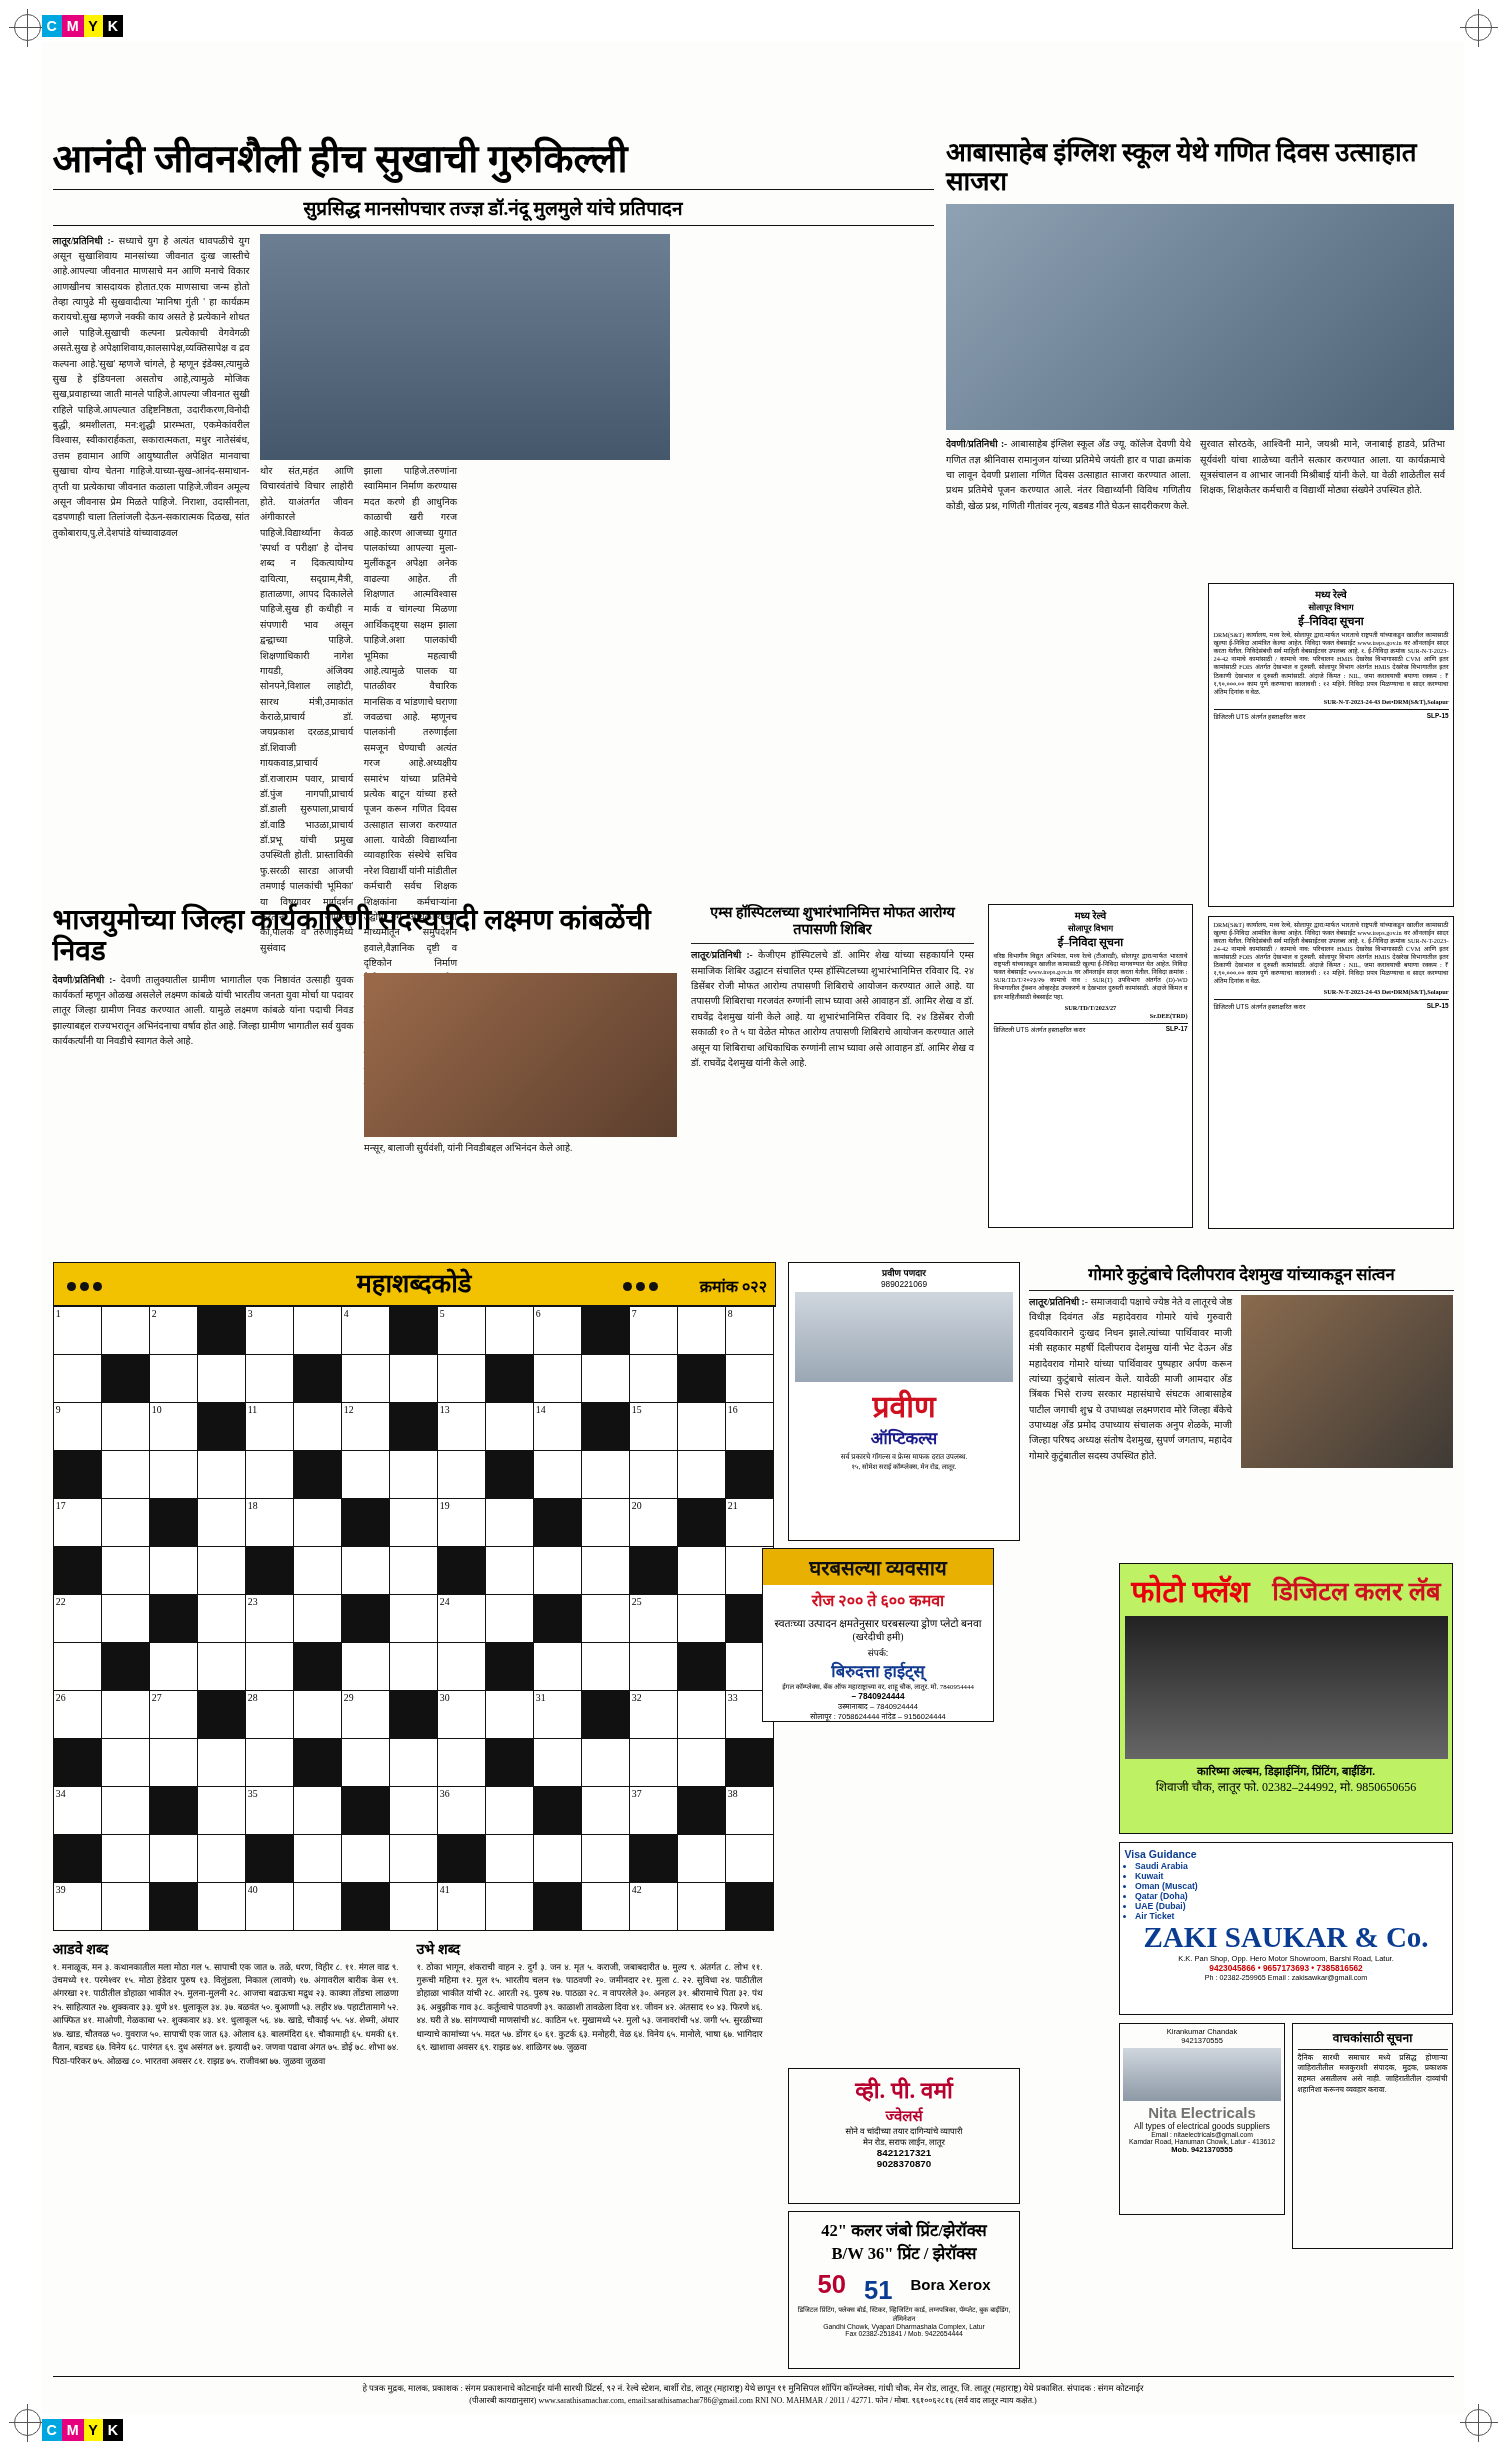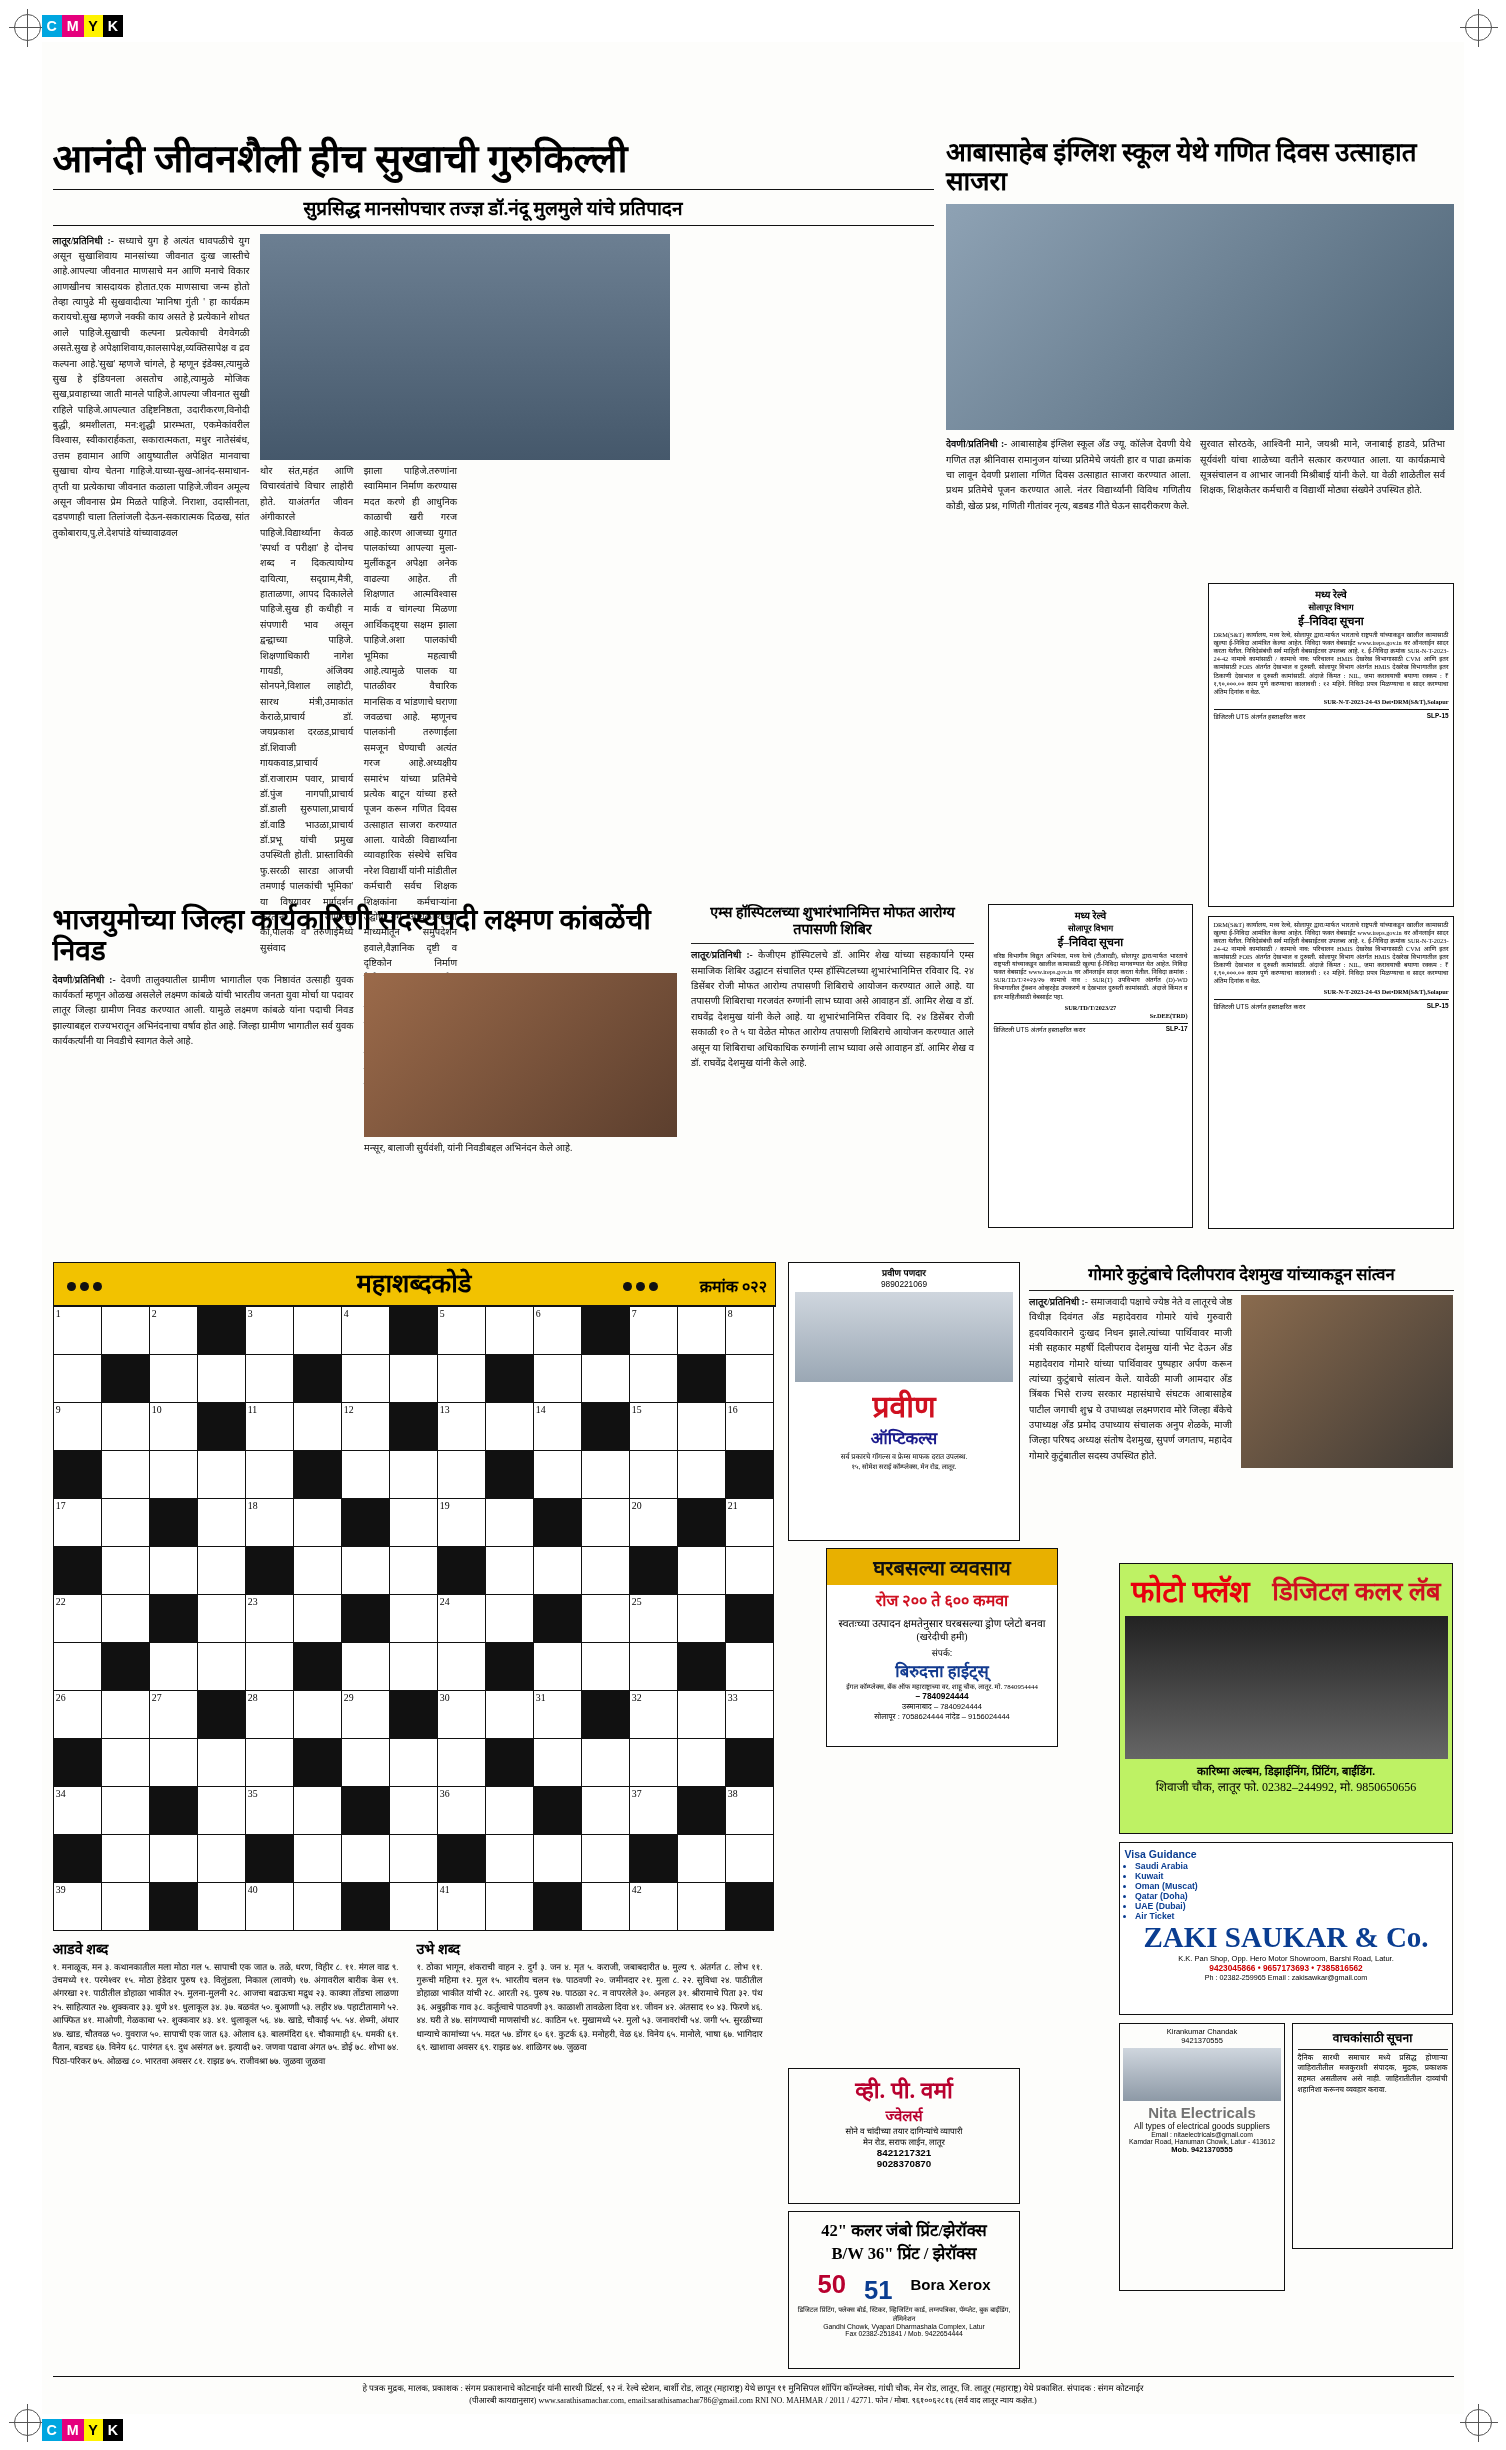--- a/index.html
+++ b/index.html
@@ -535,21 +535,21 @@
         <p class="col-text" style="margin:0;width:203px;">
           <span class="byline">लातूर/प्रतिनिधी :-</span>
           <span>समाजवादी पक्षाचे ज्येष्ठ नेते व लातूरचे जेष्ठ विधीज्ञ दिवंगत अँड महादेवराव गोमारे यांचे गुरुवारी हृदयविकाराने दुःखद निधन झाले.त्यांच्या पार्थिवावर माजी मंत्री सहकार महर्षी दिलीपराव देशमुख यांनी भेट देऊन अँड महादेवराव गोमारे यांच्या पार्थिवावर पुष्पहार अर्पण करून त्यांच्या कुटुंबाचे सांत्वन केले. यावेळी माजी आमदार अँड त्रिंबक भिसे राज्य सरकार महासंघाचे संघटक आबासाहेब पाटील जगाची शुभ्र ये उपाध्यक्ष लक्ष्मणराव मोरे जिल्हा बँकेचे उपाध्यक्ष अँड प्रमोद उपाध्याय संचालक अनुप शेळके, माजी जिल्हा परिषद अध्यक्ष संतोष देशमुख, सुपर्ण जगताप, महादेव गोमारे कुटुंबातील सदस्य उपस्थित होते.</span>
         </p>
         <div style="width:212px;">
           <div class="photo" style="width:212px;height:173px;background:linear-gradient(135deg,#8a6b4e,#3f3a35);"></div>
         </div>
       </div>
     </div>
 
-    <div class="ad ad-b ghar center" style="left:784px;top:1506px;width:232px;height:199px;">
+    <div class="ad ad-b ghar center" style="left:720px;top:1506px;width:232px;height:174px;">
       <div class="hdr">घरबसल्या व्यवसाय</div>
       <div class="red" style="font-size:16px;margin-top:4.5px;">रोज २०० ते ६०० कमवा</div>
       <div style="font-size:10.5px;font-family:'Liberation Serif',serif;margin-top:4.5px;padding:0 6px;">स्वतःच्या उत्पादन क्षमतेनुसार घरबसल्या ड्रोण प्लेटो बनवा</div>
       <div style="font-size:9.8px;font-family:'Liberation Serif',serif;">(खरेदीची हमी)</div>
       <div style="font-size:9px;margin-top:3px;">संपर्क:</div>
       <div class="blue" style="font-size:16.6px;">बिरुदत्ता हाईट्स्</div>
       <div style="font-size:6.8px;padding:0 4.5px;font-family:'Liberation Serif',serif;">ईगल कॉम्प्लेक्स, बँक ऑफ महाराष्ट्राच्या वर, शाहू चौक, लातूर. मो. 7840954444</div>
       <div style="font-size:8.3px;font-weight:bold;">– 7840924444</div>
       <div style="font-size:7.5px;">उस्मानाबाद – 7840924444</div>
       <div style="font-size:7.5px;">सोलापूर : 7058624444   नांदेड – 9156024444</div>
@@ -599,21 +599,21 @@
       <div style="display:flex;align-items:center;justify-content:center;gap:18px;">
         <span style="font-size:25.6px;font-weight:bold;color:#b8002e;">50</span>
         <span style="font-size:25.6px;font-weight:bold;color:#0a3d91;margin-top:12px;">51</span>
         <span style="font-size:15px;font-weight:bold;">Bora Xerox</span>
       </div>
       <div style="font-size:6.8px;">डिजिटल प्रिंटिंग, फ्लेक्स बोर्ड, स्टिकर, व्हिजिटिंग कार्ड, लग्नपत्रिका, पॅम्प्लेट, बुक बाईंडिंग, लॅमिनेशन</div>
       <div style="font-size:6.8px;">Gandhi Chowk, Vyapari Dharmashala Complex, Latur</div>
       <div style="font-size:6.8px;">Fax 02382-251841 / Mob. 9422654444</div>
     </div>
 
-    <div class="ad ad-b center" style="left:1077px;top:1981px;width:166px;height:268px;">
+    <div class="ad ad-b center" style="left:1077px;top:1981px;width:166px;height:192px;">
       <div style="font-size:7.5px;margin-top:3px;">Kirankumar Chandak</div>
       <div style="font-size:7.5px;">9421370555</div>
       <div style="height:53px;background:linear-gradient(#cfd6de,#8d99a6);margin:3px;"></div>
       <div style="font-size:15px;font-weight:bold;color:#737373;">Nita Electricals</div>
       <div style="font-size:8.3px;">All types of electrical goods suppliers</div>
       <div style="font-size:6.8px;">Email : nitaelectricals@gmail.com</div>
       <div style="font-size:6.8px;">Kamdar Road, Hanuman Chowk, Latur - 413612</div>
       <div style="font-size:7.5px;font-weight:bold;">Mob. 9421370555</div>
     </div>
 

